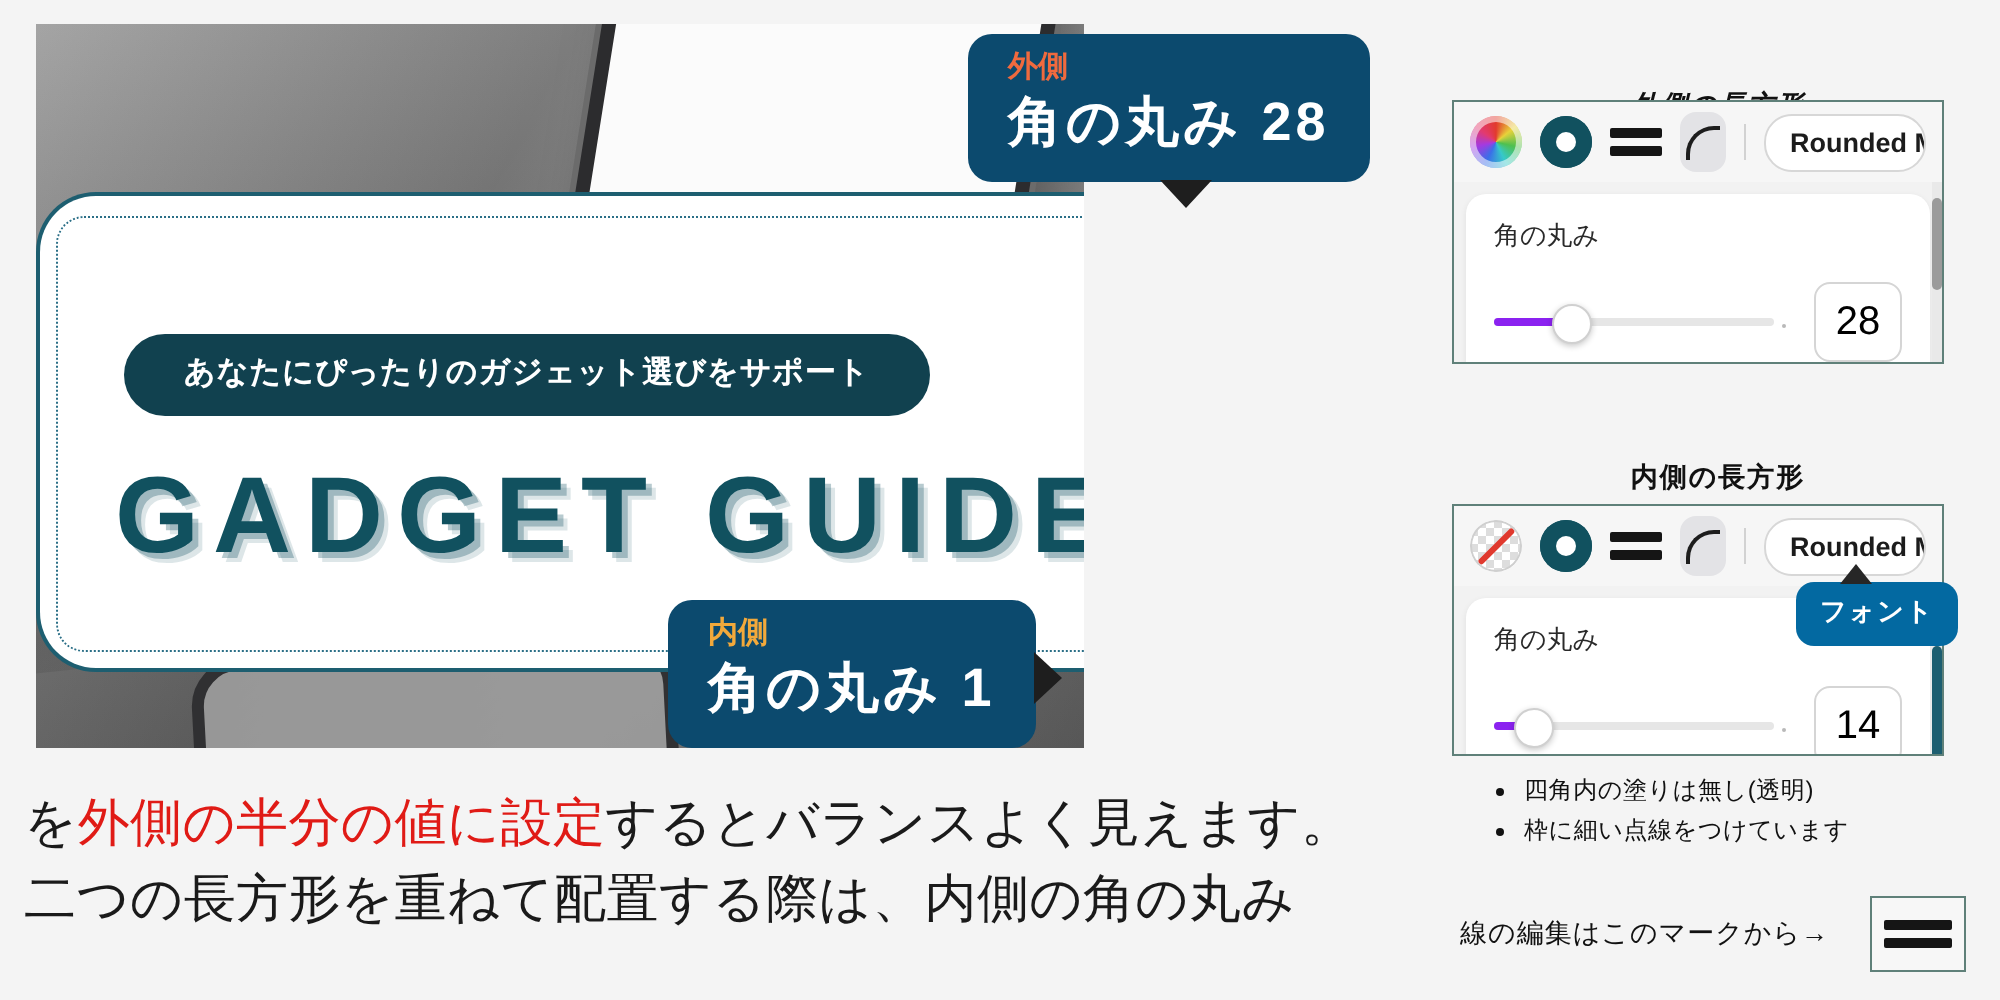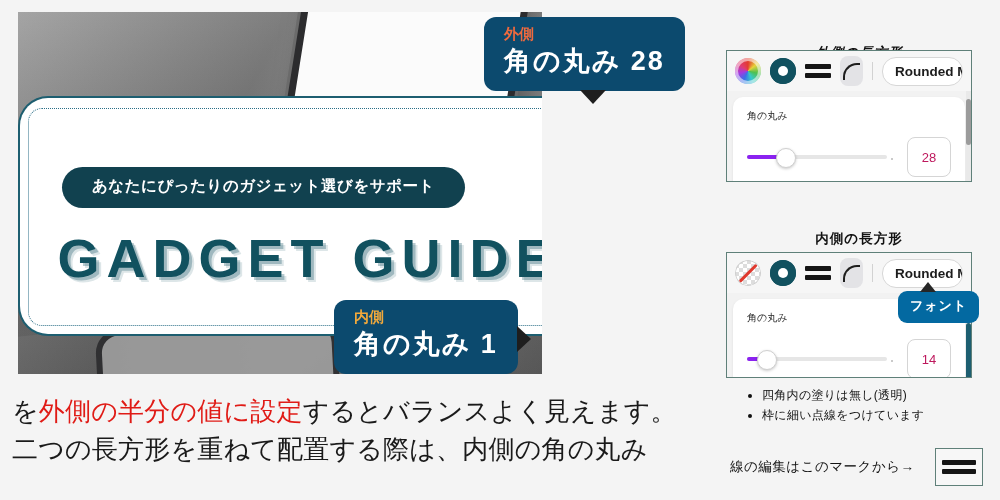--- a/index.html
+++ b/index.html
@@ -162,36 +162,36 @@
   .fontbox{
     flex:1 1 auto;height:27px;border:1px solid #d7d7d7;border-radius:14px;background:#fff;
     display:flex;align-items:center;padding:0 12px;font-size:13.5px;font-weight:700;
     color:#1c1c1c;white-space:nowrap;overflow:hidden;
   }
   .card{
     margin:6px 6px 8px 6px;background:#fff;border-radius:10px;
     padding:12px 14px 14px;position:relative;
     box-shadow:0 1px 3px rgba(0,0,0,.08);
   }
-  .card-label{font-size:10px;color:#2a2a2a;margin-bottom:14px;}
+  .card-label{font-size:13px;color:#2a2a2a;margin-bottom:14px;}
   .slider-row{display:flex;align-items:center;gap:14px;}
   .slider{position:relative;flex:1 1 auto;height:18px;}
   .track{
     position:absolute;left:0;right:6px;top:7px;height:4px;border-radius:2px;background:#e6e6e6;
   }
   .track-fill{position:absolute;left:0;top:7px;height:4px;border-radius:2px;background:#8b22f0;}
   .thumb{
     position:absolute;top:0;width:18px;height:18px;border-radius:50%;
     background:#fff;border:1px solid #d0d0d0;box-shadow:0 1px 3px rgba(0,0,0,.22);
   }
   .track-end{position:absolute;right:0;top:10px;width:2px;height:2px;border-radius:50%;background:#b9b9b9;}
   .numbox{
     width:42px;height:38px;border:1px solid #d5d5d5;border-radius:8px;background:#fff;
     display:flex;align-items:center;justify-content:center;
-    font-size:13px;color:#be185d;flex:0 0 auto;
+    font-size:20px;color:#000000;flex:0 0 auto;
   }
   .scrollbar{
     position:absolute;right:0;top:40px;bottom:0;width:5px;background:#e9e9e9;
   }
   .scrollbar i{position:absolute;left:0;top:8px;width:5px;height:46px;background:#9b9b9b;border-radius:3px;}
   .scrollbar.teal i{background:#1d5e70;height:70px;top:30px;}
 
   .tooltip{
     position:absolute;background:#0369a1;color:#fff;border-radius:9px;
     padding:6px 12px 8px;font-size:13px;font-weight:700;letter-spacing:1px;

